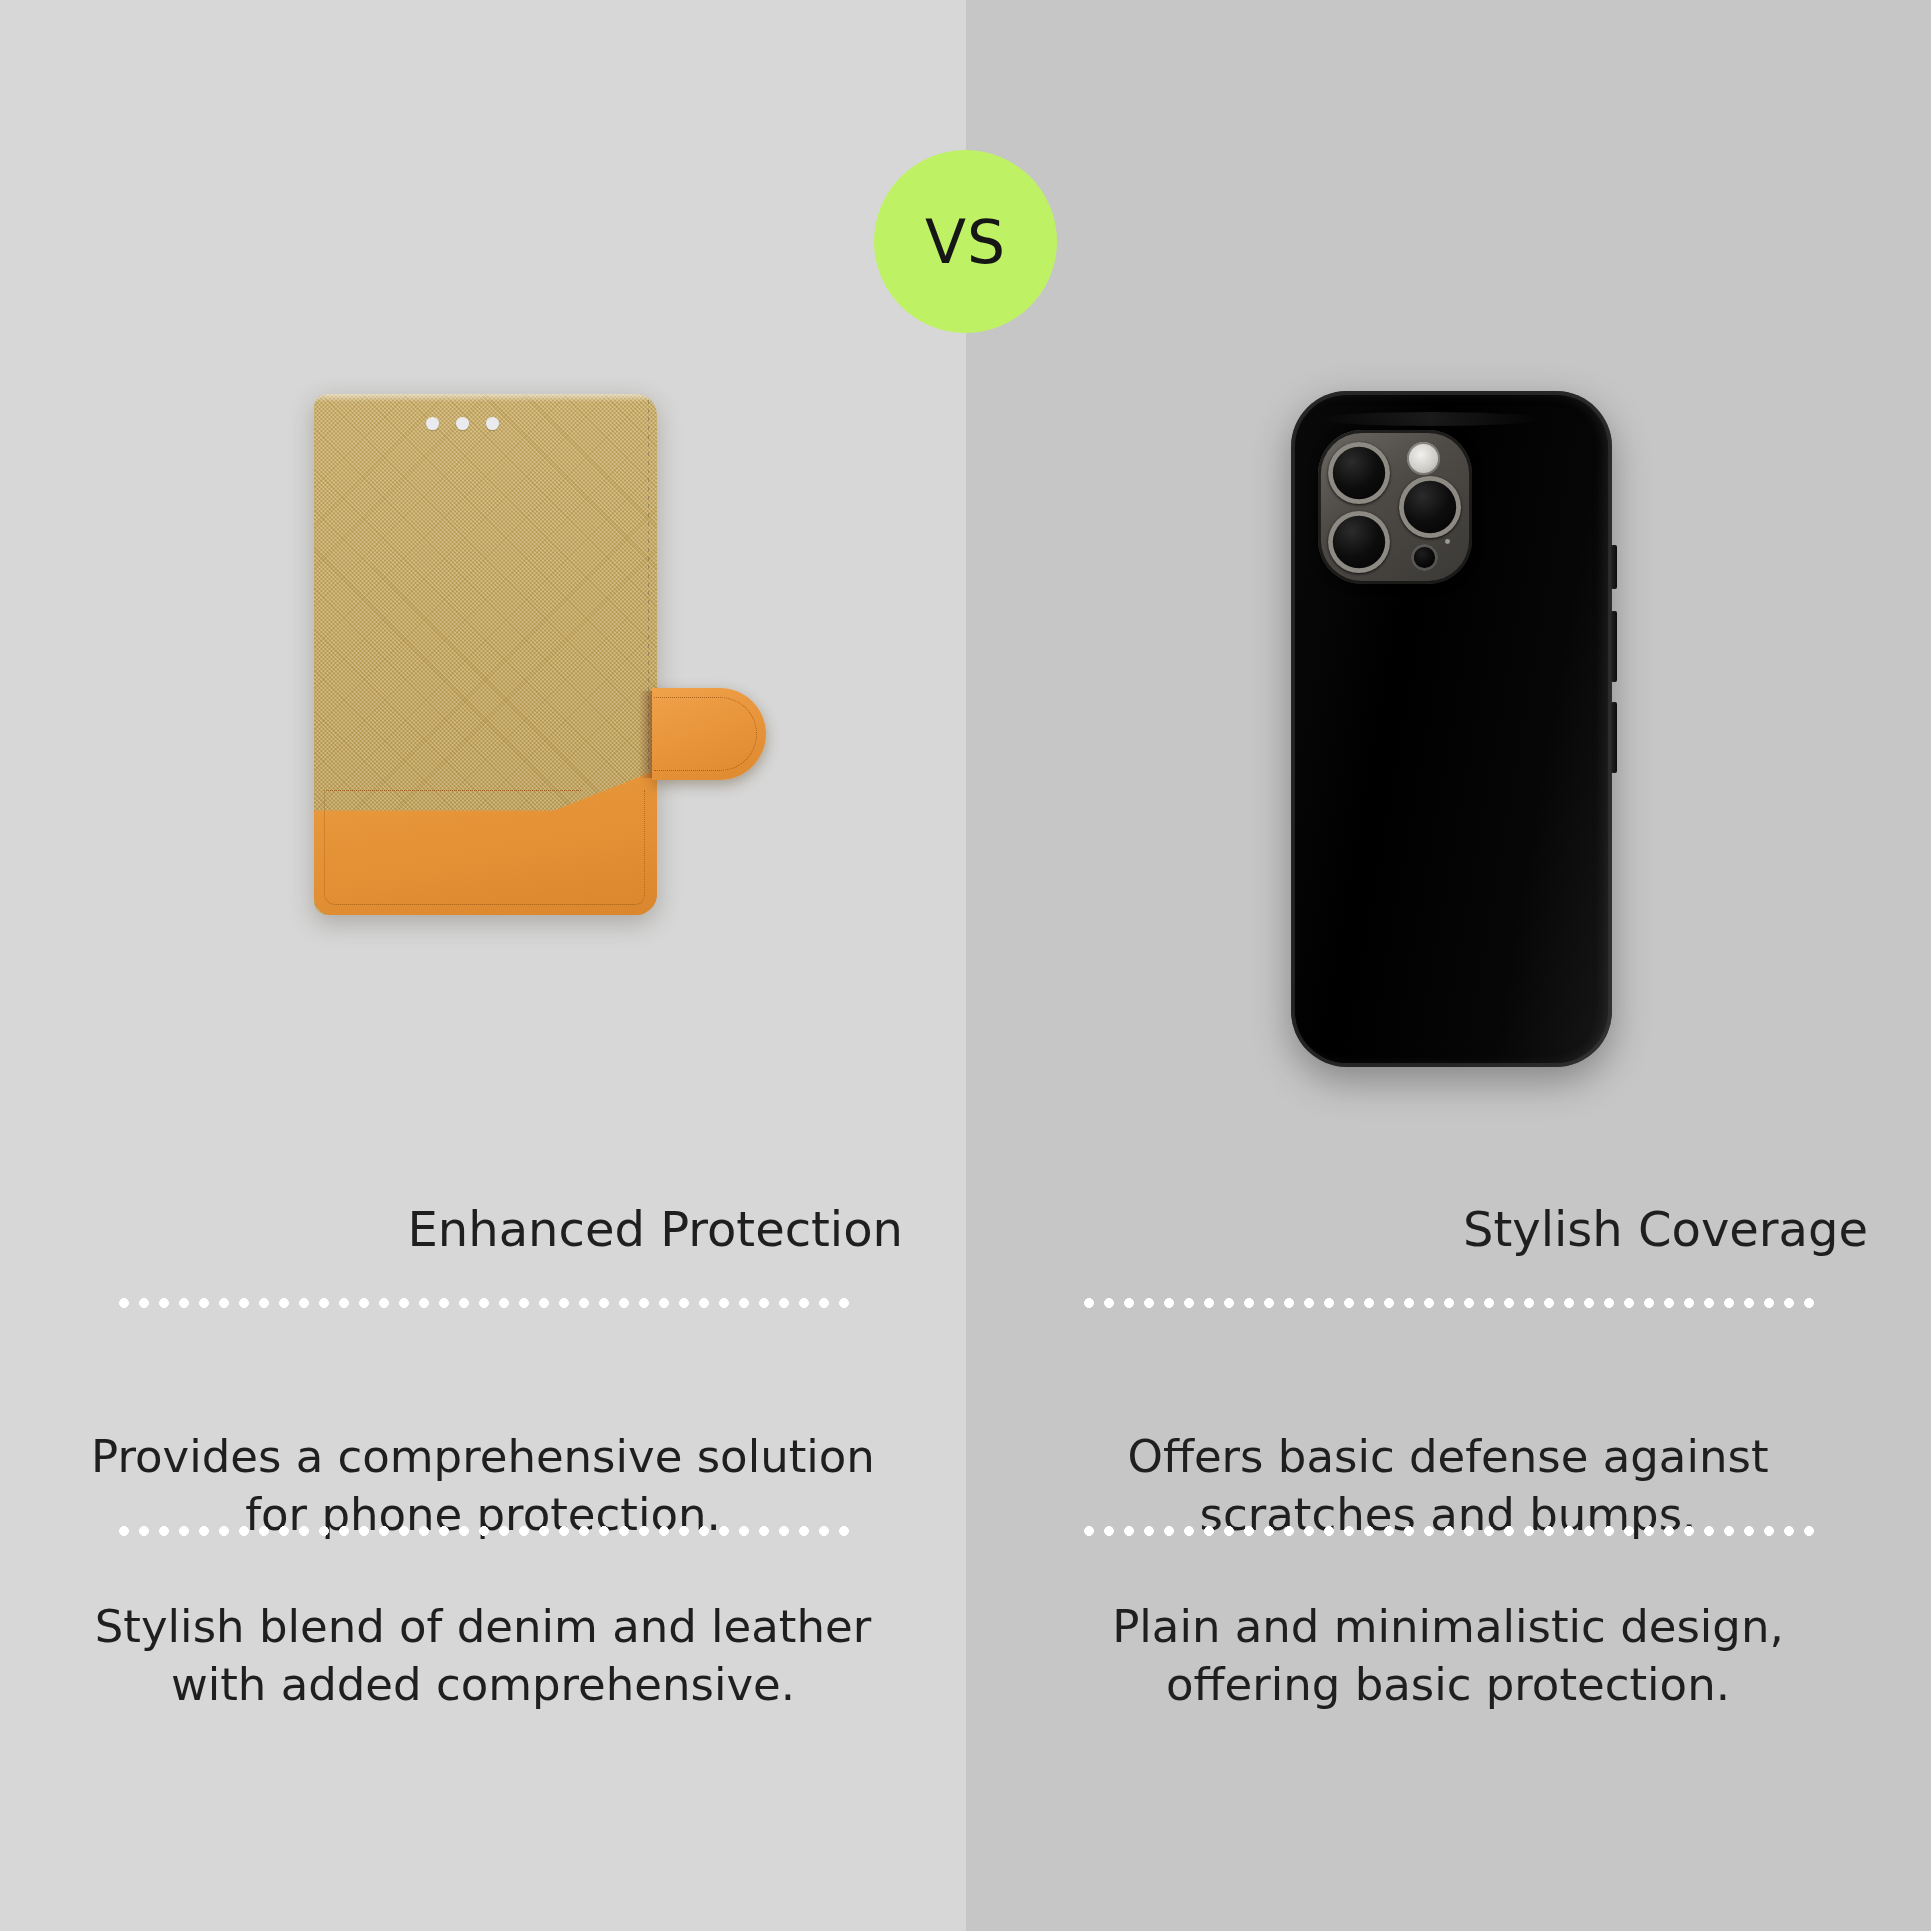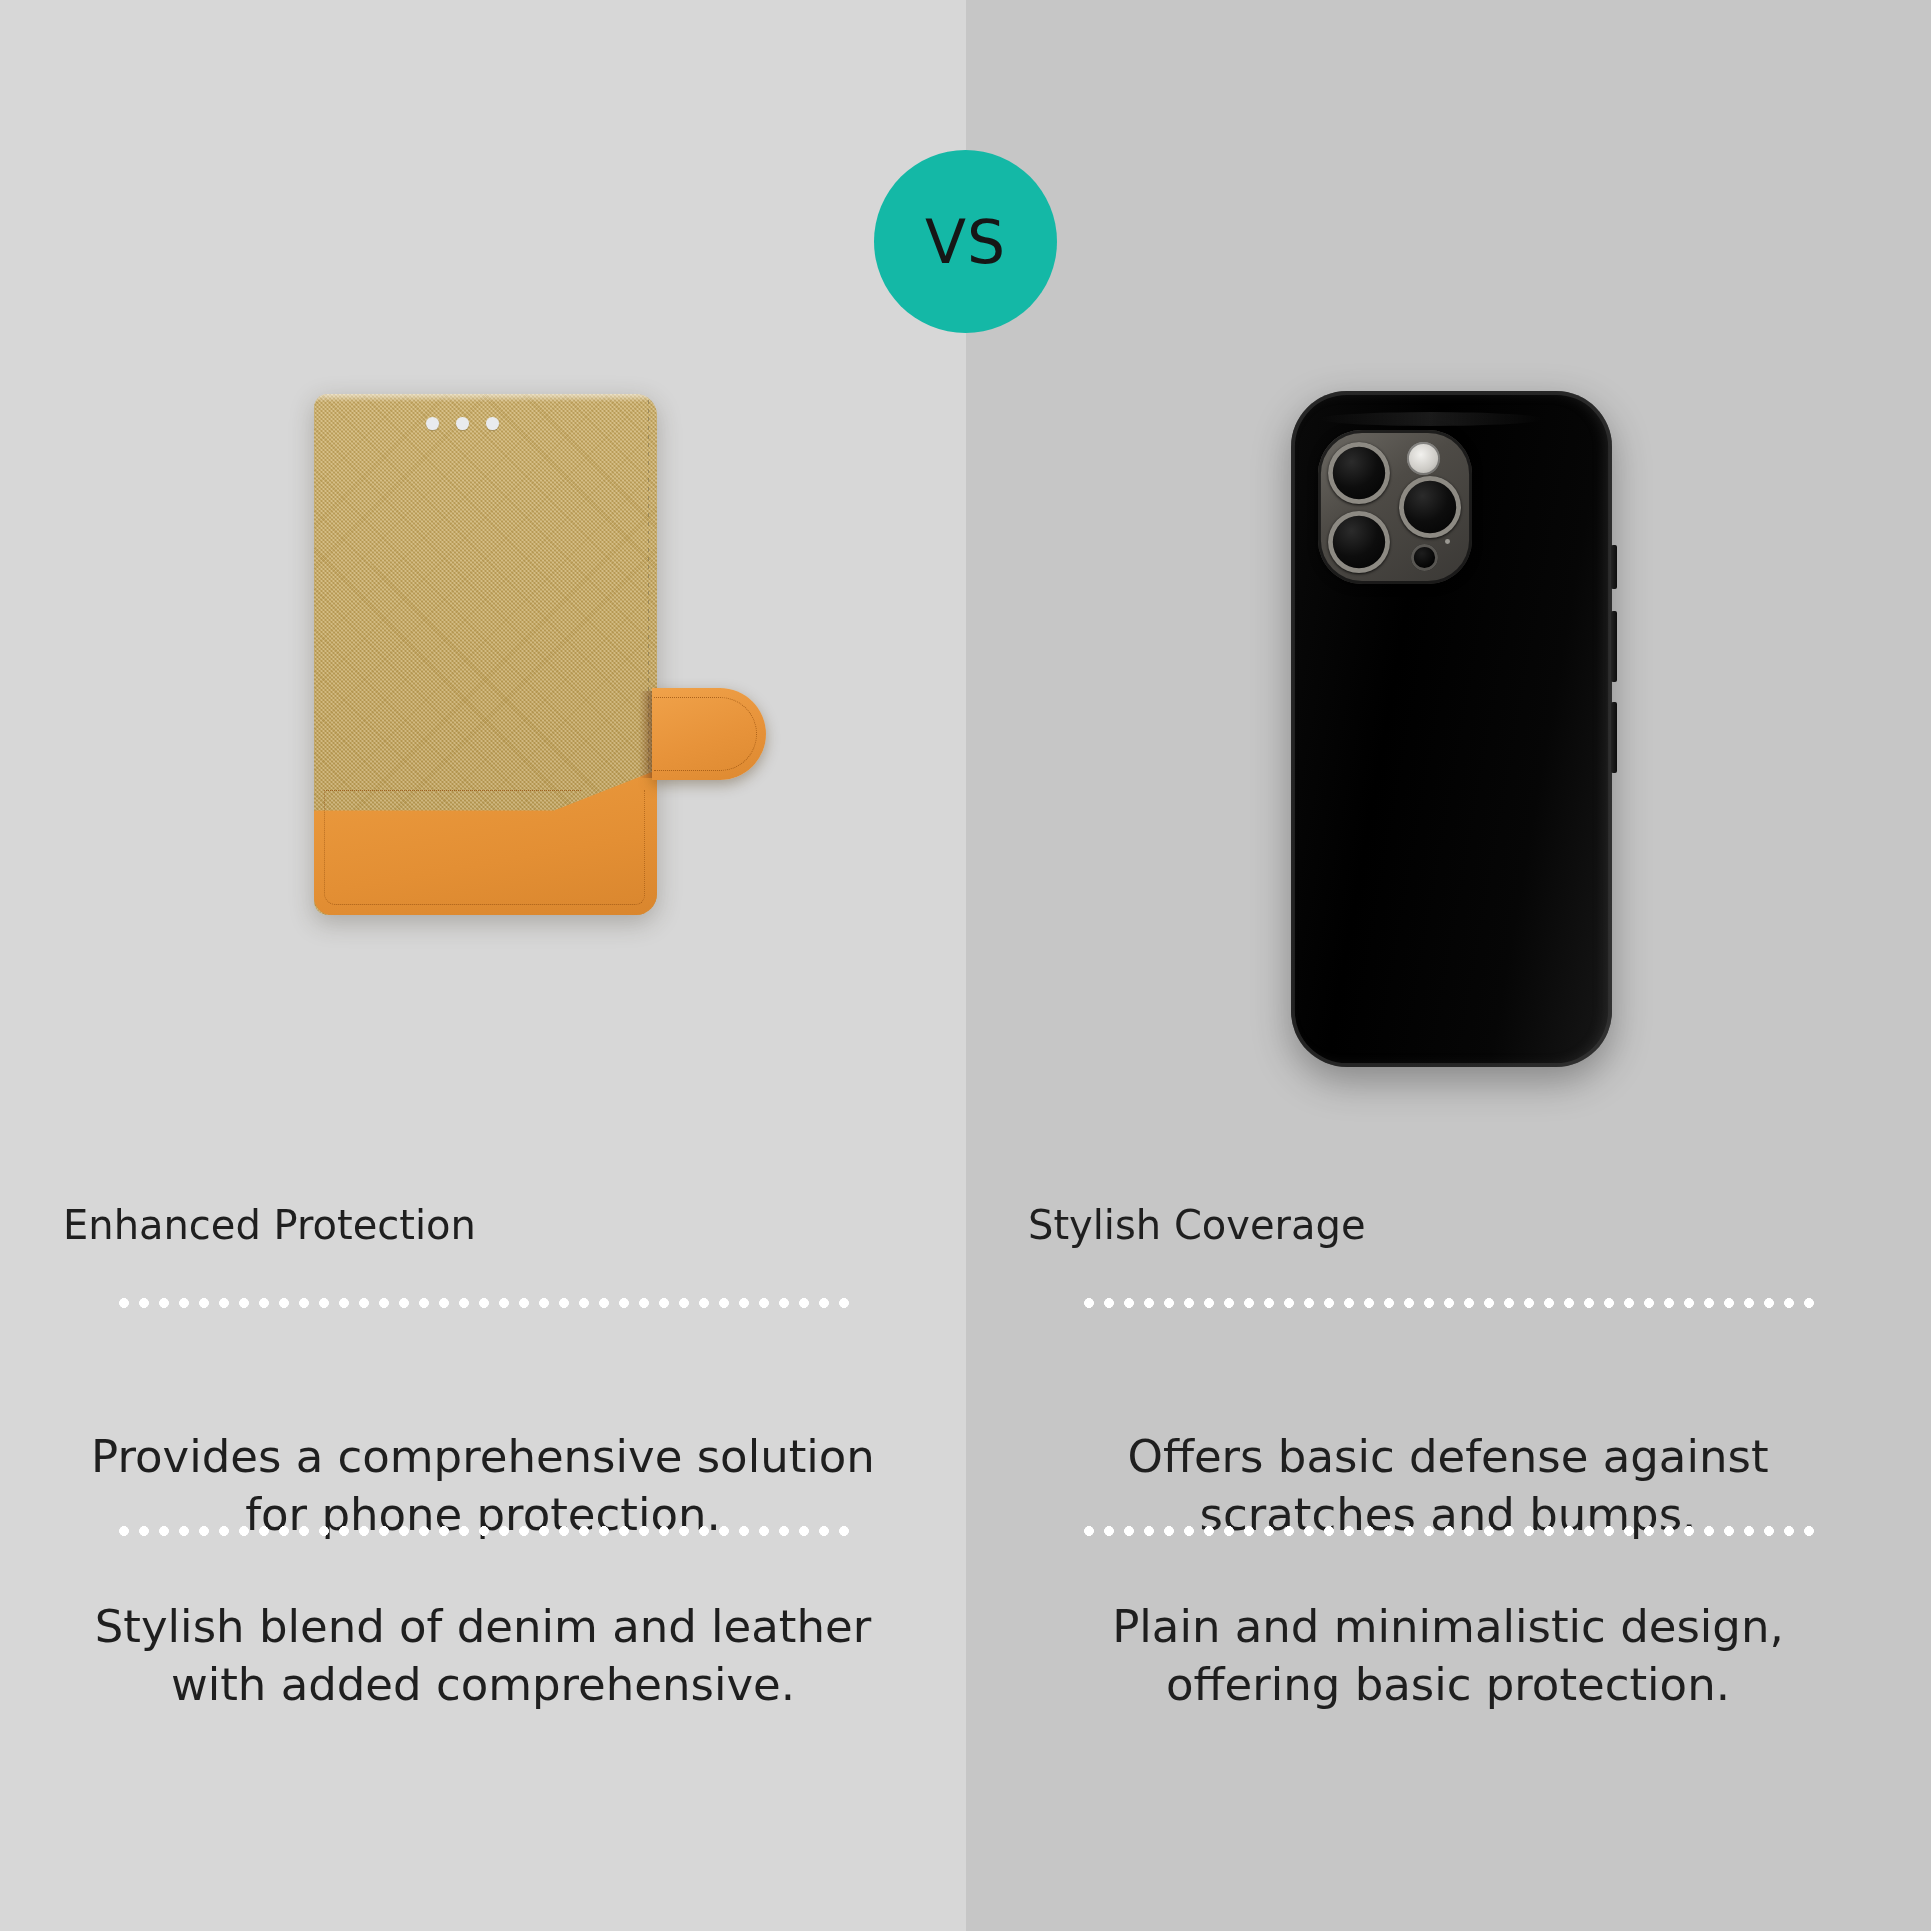--- a/index.html
+++ b/index.html
@@ -78,21 +78,21 @@
   .heading-right { left: 1178px; width: 753px; }
 
   
   .vs-badge {
     position: absolute;
     left: 874px;
     top: 150px;
     width: 183px;
     height: 183px;
     border-radius: 50%;
-    background: #14b8a6;
+    background: #bef264;
     display: flex;
     align-items: center;
     justify-content: center;
   }
   .vs-text {
     font-family: "DejaVu Sans", sans-serif;
     font-weight: 400;
     font-size: 60px;
     color: #161616;
     letter-spacing: 1px;
@@ -279,24 +279,24 @@
     top: 0;
     width: 840px;
   }
   .col-left  { left: 63px; }
   .col-right { left: 1028px; }
 
   .subtitle {
     position: absolute;
     top: 1202px;
     width: 840px;
-    text-align: left;
+    text-align: right;
     font-family: "DejaVu Sans", sans-serif;
     font-weight: 400;
-    font-size: 40px;
+    font-size: 48px;
     color: #1f1f1f;
     line-height: 1.15;
   }
 
   .divider {
     position: absolute;
     height: 9.7px;
     background-image: radial-gradient(circle, #ffffff 42%, rgba(255,255,255,0) 45%);
     background-size: 20px 9.7px;
     background-repeat: repeat-x;

